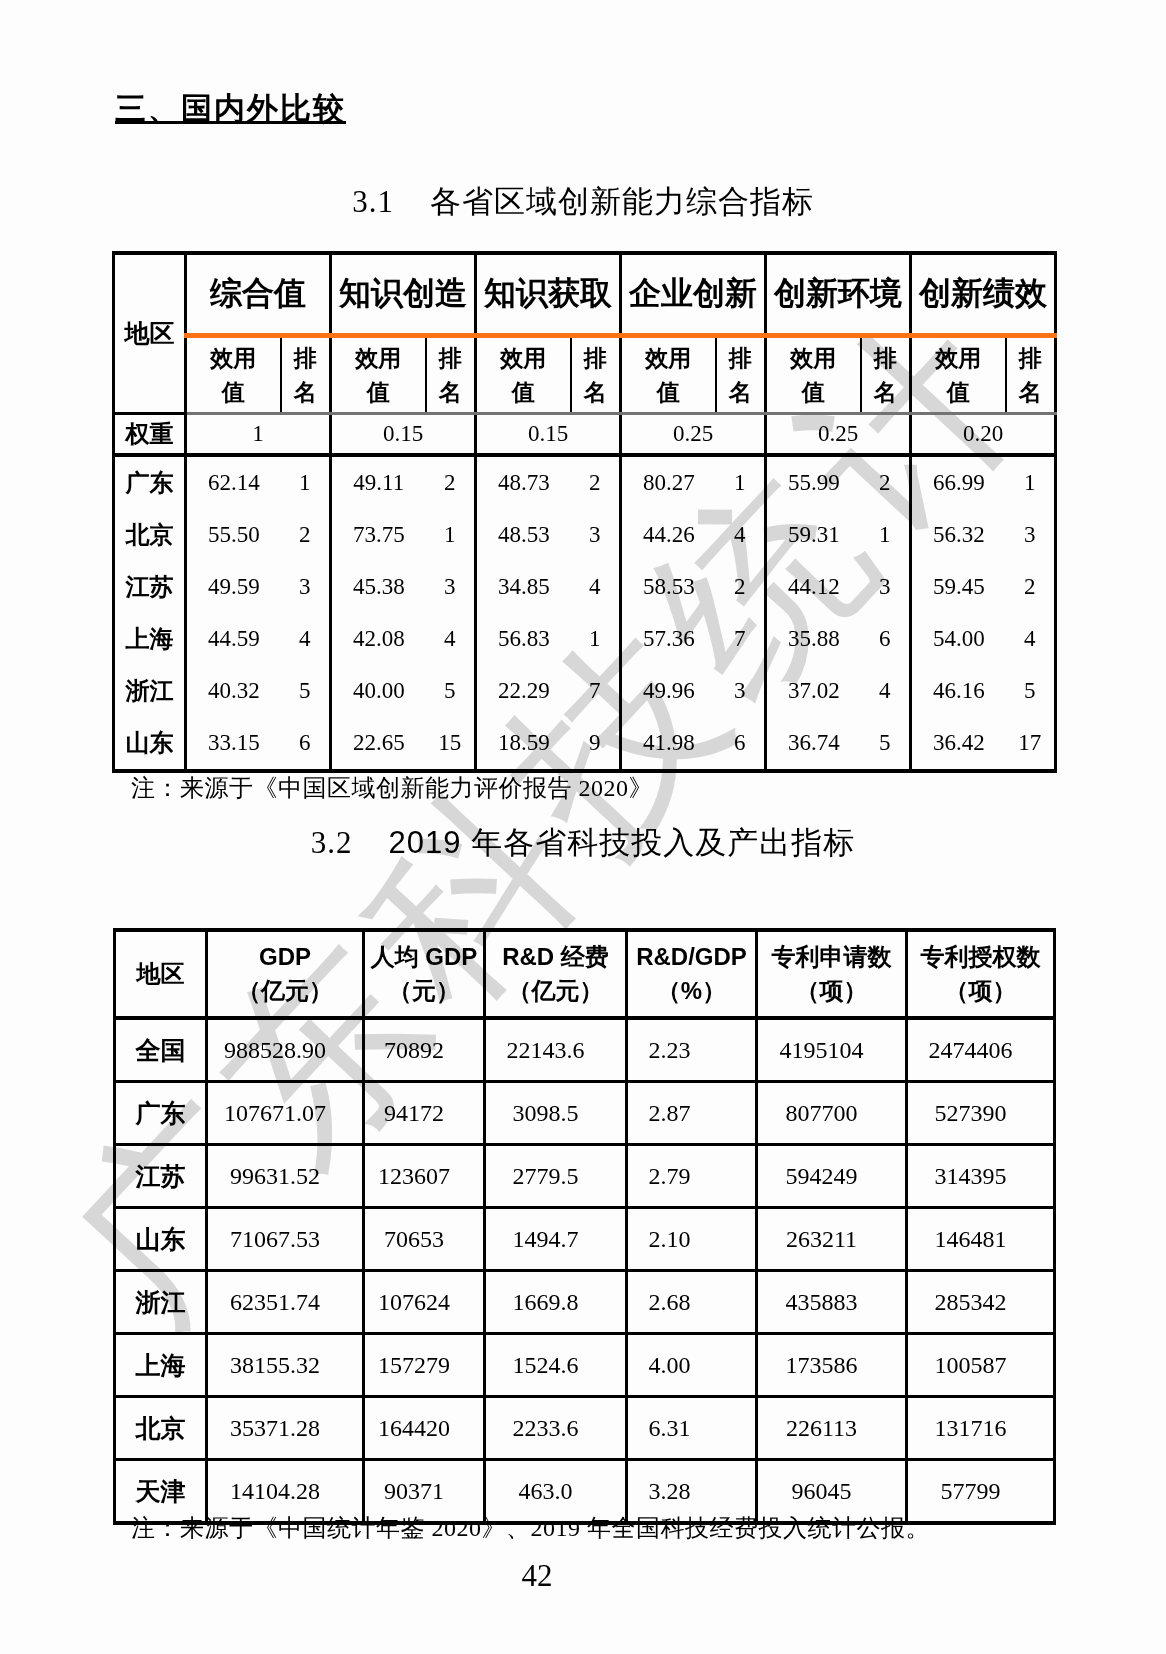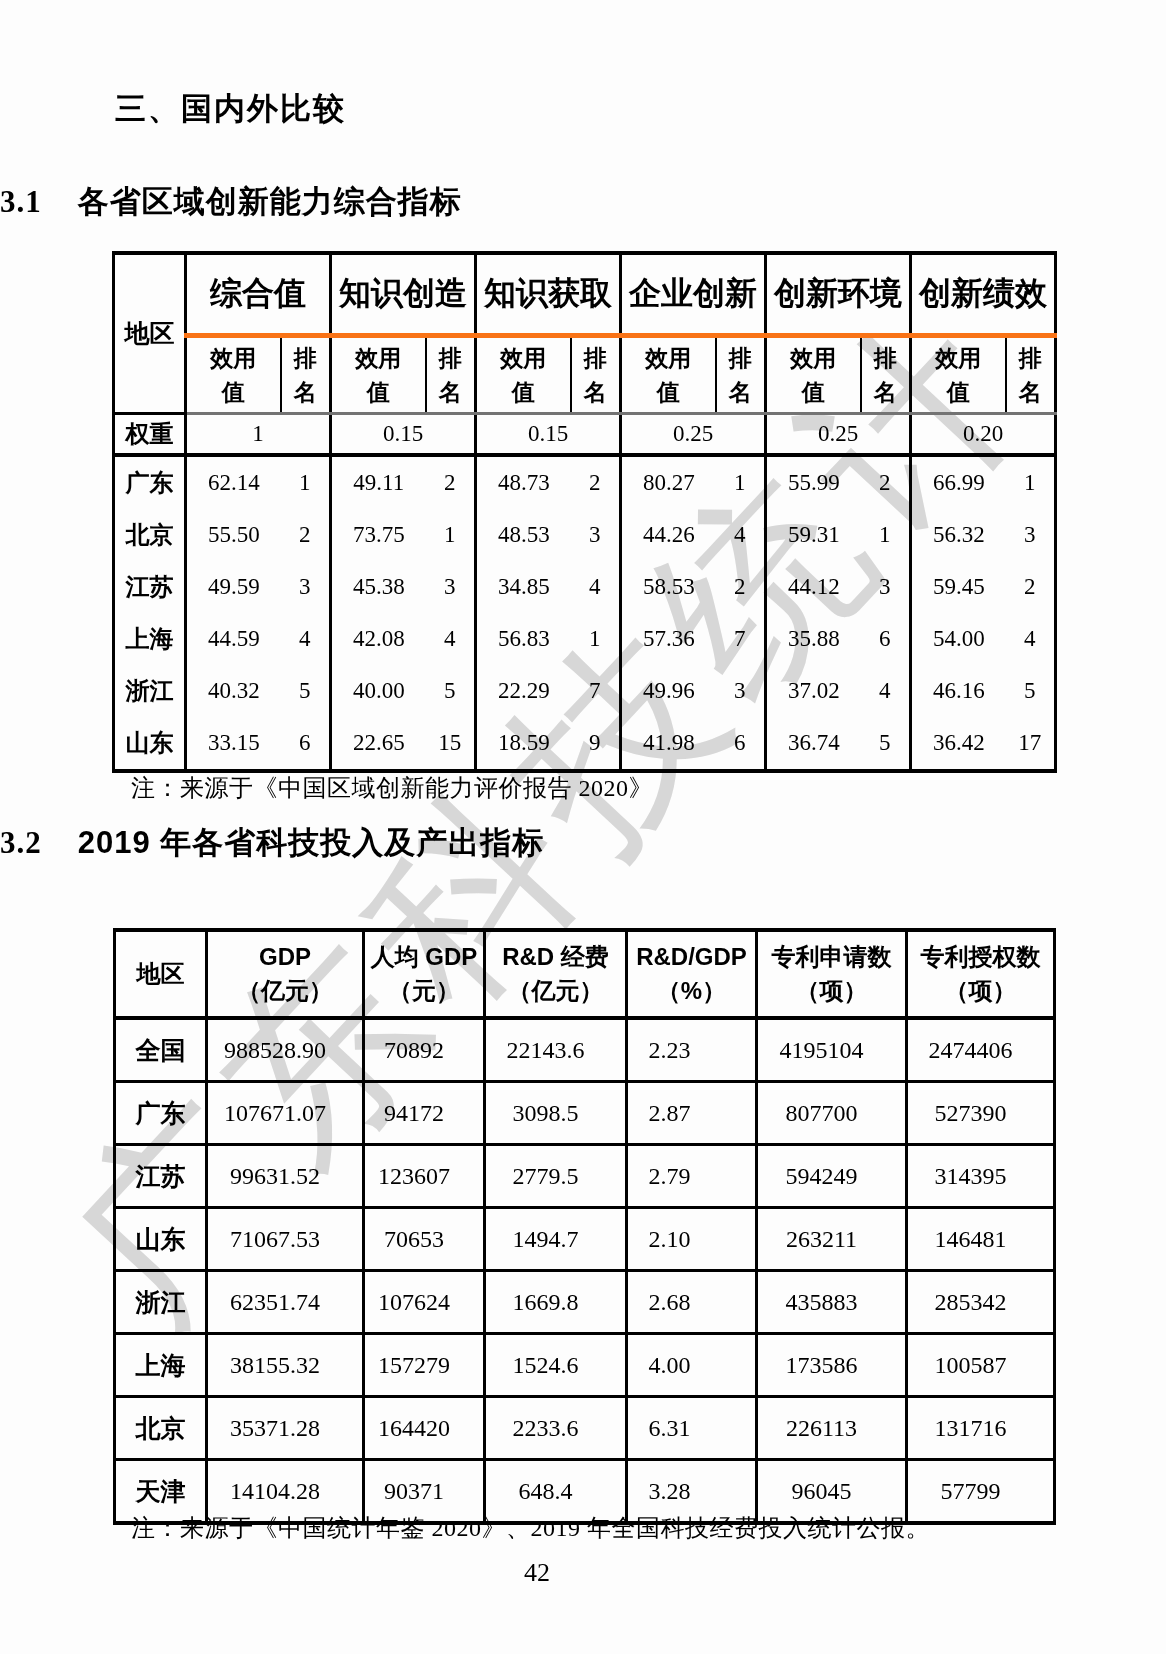--- a/index.html
+++ b/index.html
@@ -20,24 +20,25 @@
     font-size:198px; letter-spacing:16px; white-space:nowrap;
     color:#b9b9b9; opacity:0.55;
     font-family:"Liberation Serif","DejaVu Serif",serif;
     z-index:0; pointer-events:none;
   }
   .heading {
     position:absolute; left:115px; top:88px; margin:0;
     font-size:31px; font-weight:bold; letter-spacing:2px;
     font-family:"Liberation Sans","DejaVu Sans",sans-serif;
     z-index:1;
+    text-decoration:underline;
   }
   .sec-title {
-    position:absolute; width:1166px; text-align:left;
-    font-size:31px; font-weight:bold; letter-spacing:1px;
+    position:absolute; width:1166px; text-align:center;
+    font-size:31px; font-weight:normal; letter-spacing:1px;
     font-family:"Liberation Sans","DejaVu Sans",sans-serif;
     z-index:1;
   }
   #sec1-title { top:181px; }
   #sec2-title { top:822px; }
   .sec-no { font-family:"Liberation Serif","DejaVu Serif",serif; margin-right:36px; }
   table { border-collapse:collapse; table-layout:fixed; z-index:1; }
   th, td { padding:0; text-align:center; overflow:hidden; }
 
   
@@ -103,21 +104,21 @@
   .t2 tbody td.rdgdp { padding-right:44px; }
 
   .note {
     position:absolute; left:131px; font-size:24px; z-index:1;
     letter-spacing:0.5px;
   }
   #note1 { top:772px; }
   #note2 { top:1512px; }
   .page-num {
     position:absolute; top:1558px; width:1074px;
-    text-align:center; font-size:26px; z-index:1;
+    text-align:center; font-size:31px; z-index:1;
   }
 </style>
 </head>
 <body>
 
 <div class="page">
 
   <div class="watermark">广东科技统计</div>
 
   <h1 class="heading">三、国内外比较</h1>
@@ -388,21 +389,21 @@
           <td>164420</td>
           <td>2233.6</td>
           <td class="rdgdp">6.31</td>
           <td>226113</td>
           <td>131716</td>
         </tr>
         <tr>
           <td class="region">天津</td>
           <td>14104.28</td>
           <td>90371</td>
-          <td>648.4</td>
+          <td>463.0</td>
           <td class="rdgdp">3.28</td>
           <td>96045</td>
           <td>57799</td>
         </tr>
       </tbody>
   </table>
 
   <div class="note" id="note2">注：来源于《中国统计年鉴 2020》、2019 年全国科技经费投入统计公报。</div>
 
   <div class="page-num">42</div>

